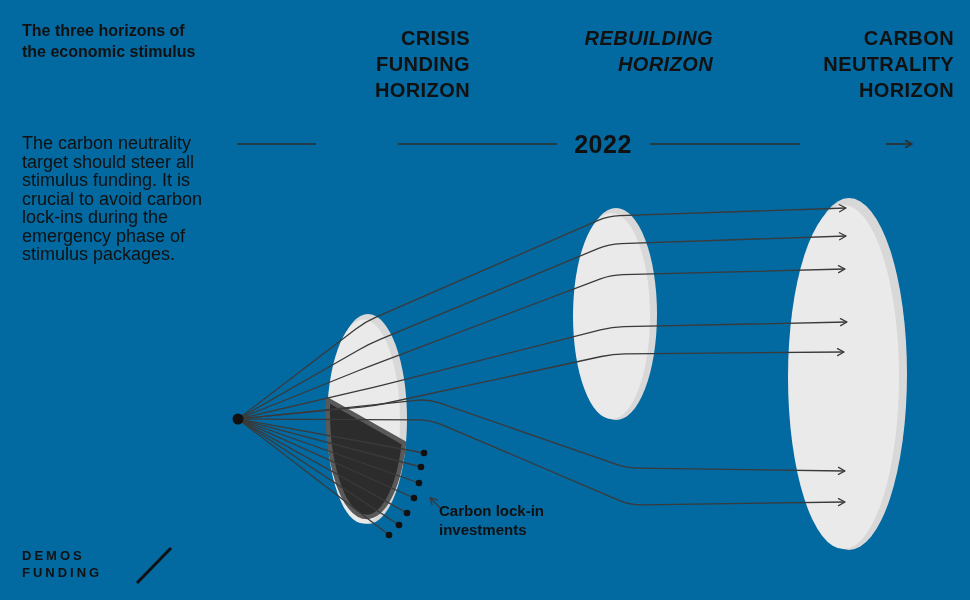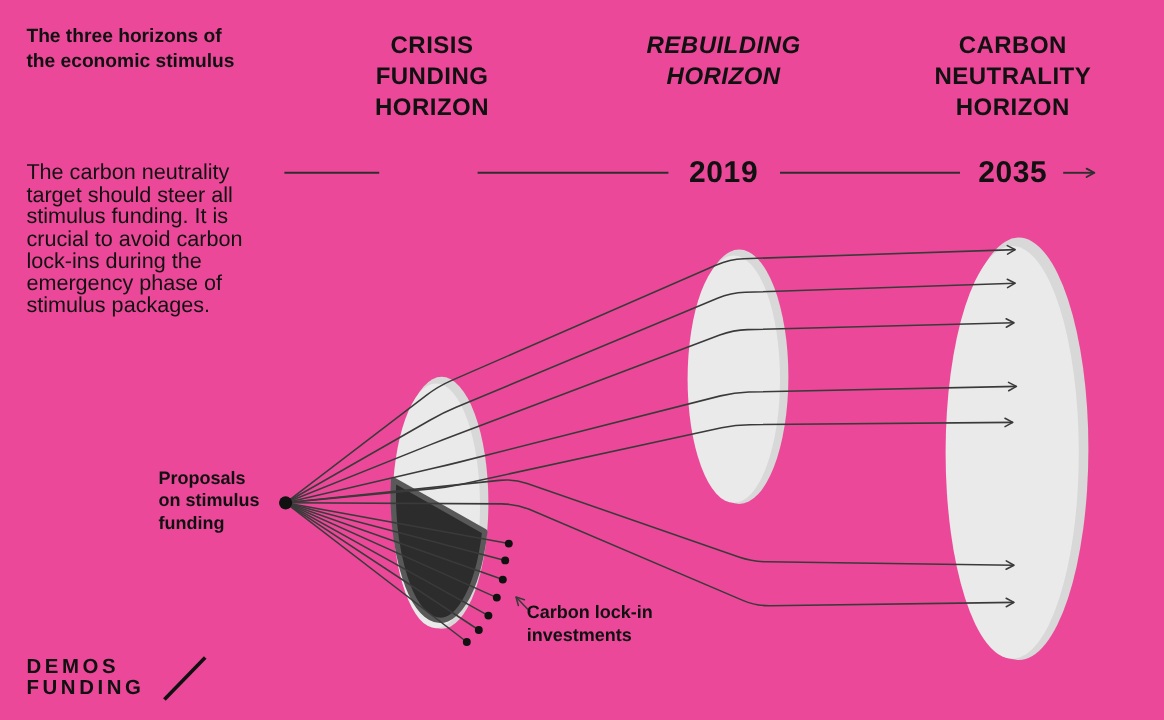--- a/index.html
+++ b/index.html
@@ -1,34 +1,34 @@
 <!DOCTYPE html>
 <html><head>
 <meta charset="utf-8">
 <style>
   html,body { margin:0; padding:0; background:#fff; }
   .stage {
-    position:relative; width:970px; height:600px; background:#ec4899;
+    position:relative; width:970px; height:600px; background:#0369a1;
     font-family:"Liberation Sans", sans-serif; color:#111111; overflow:hidden;
   }
   .t { position:absolute; white-space:pre-line; }
   .intro-title { left:22px; top:21px; font-weight:bold; font-size:16px; line-height:20.5px; }
   .intro-desc  { left:22px; top:134px; font-size:18px; line-height:18.5px; font-weight:normal; }
-  .headline { font-weight:bold; font-size:20px; line-height:26px; text-align:center; width:220px; letter-spacing:0.4px; }
+  .headline { font-weight:bold; font-size:20px; line-height:26px; text-align:right; width:220px; letter-spacing:0.4px; }
   .h1 { left:250px; top:25px; }
   .h2 { left:493px; top:25px;font-style:italic; }
   .h3 { left:734px; top:25px; }
   .year { font-weight:bold; font-size:25px; line-height:28px; text-align:center; width:120px; letter-spacing:0.5px; }
   .y1 { left:300px; top:130px; }
   .y2 { left:543px; top:130px; }
   .y3 { left:784px; top:130px; }
   .small-label { font-weight:bold; font-size:15px; line-height:19px; }
   .proposals { left:132px; top:389px; }
   .lockin { left:439px; top:501px; }
-  .logo { left:22px; top:548px; font-weight:bold; font-size:17px; line-height:16.5px; letter-spacing:3px; white-space:normal; }
+  .logo { left:22px; top:548px; font-weight:bold; font-size:13px; line-height:16.5px; letter-spacing:3px; white-space:normal; }
   svg.diagram { position:absolute; left:0; top:0; }
 </style>
 </head>
 <body>
 
 <div class="stage">
 
   <svg class="diagram" width="970" height="600" viewBox="0 0 970 600">
     <defs>
       <marker id="arrow" markerUnits="userSpaceOnUse" markerWidth="11" markerHeight="11" refX="8" refY="5" orient="auto">
@@ -109,26 +109,22 @@
 
   <div class="t headline h1">CRISIS
 FUNDING
 HORIZON</div>
   <div class="t headline h2">REBUILDING
 HORIZON</div>
   <div class="t headline h3">CARBON
 NEUTRALITY
 HORIZON</div>
 
-  <div class="t year y2">2019</div>
-  <div class="t year y3">2035</div>
+  <div class="t year y2">2022</div>
 
-  <div class="t small-label proposals">Proposals
-on stimulus
-funding</div>
   <div class="t small-label lockin">Carbon lock-in
 investments</div>
 
   <div class="t logo">
     <div>DEMOS</div>
     <div>FUNDING</div>
   </div>
 
 </div>
 

